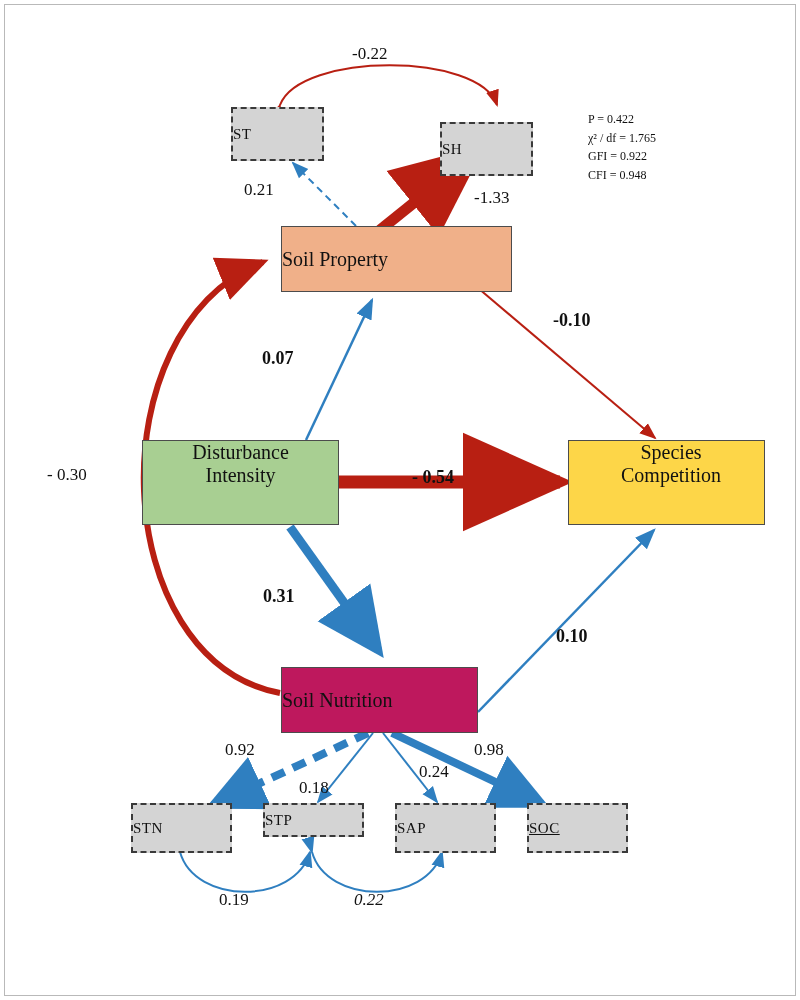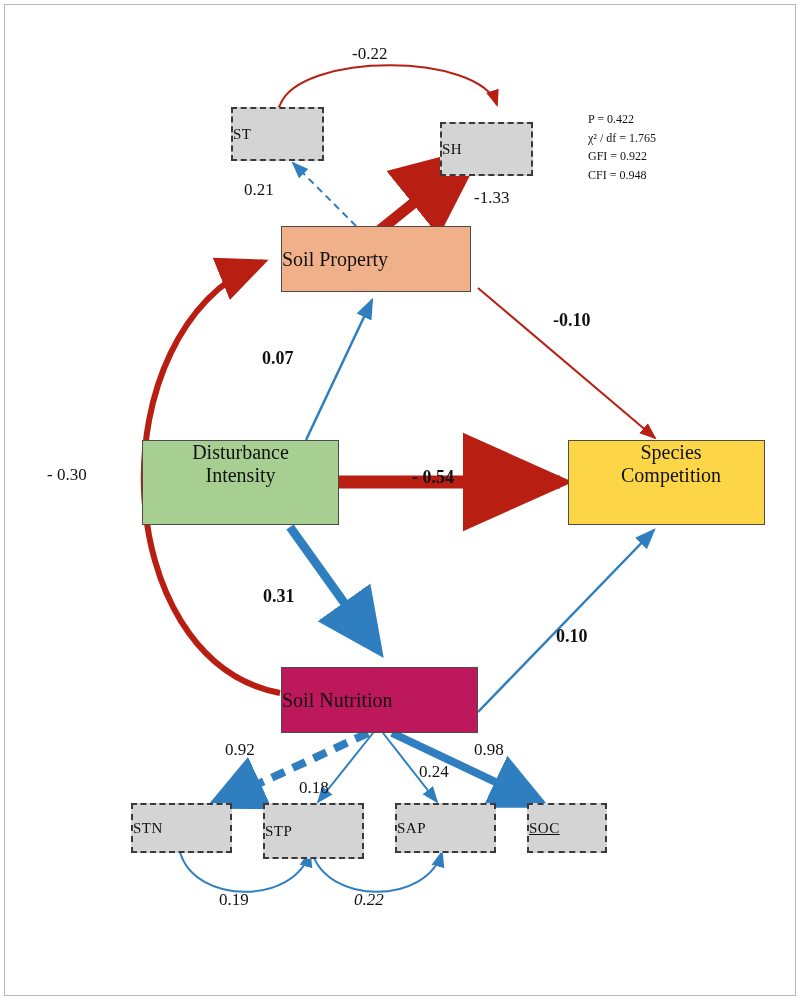--- a/index.html
+++ b/index.html
@@ -132,31 +132,31 @@
 
   <div class="node observed" style="left:231px; top:107px; width:93px; height:54px;">
     <span>ST</span>
   </div>
   <div class="node observed" style="left:440px; top:107px; width:93px; height:54px;margin-top:15px;">
     <span>SH</span>
   </div>
   <div class="node observed" style="left:131px; top:803px; width:101px; height:50px;">
     <span>STN</span>
   </div>
-  <div class="node observed" style="left:263px; top:803px; width:101px; height:56px;">
+  <div class="node observed" style="left:263px; top:803px; width:101px; height:34px;">
     <span>STP</span>
   </div>
   <div class="node observed" style="left:395px; top:803px; width:101px; height:50px;">
     <span>SAP</span>
   </div>
-  <div class="node observed" style="left:527px; top:803px; width:80px; height:50px;text-decoration:underline;">
+  <div class="node observed" style="left:527px; top:803px; width:101px; height:50px;text-decoration:underline;">
     <span>SOC</span>
   </div>
 
-  <div class="node latent soil-property" style="left:281px; top:226px; width:190px; height:66px;">
+  <div class="node latent soil-property" style="left:281px; top:226px; width:231px; height:66px;">
     <span>Soil Property</span>
   </div>
 
   <div class="node latent disturbance" style="left:142px; top:440px; width:197px; height:85px; flex-direction:column;">
     <span>Disturbance</span>
     <span>Intensity</span>
   </div>
 
   <div class="node latent species" style="left:568px; top:440px; width:197px; height:85px; flex-direction:column;padding-left:9px;">
     <span>Species</span>

